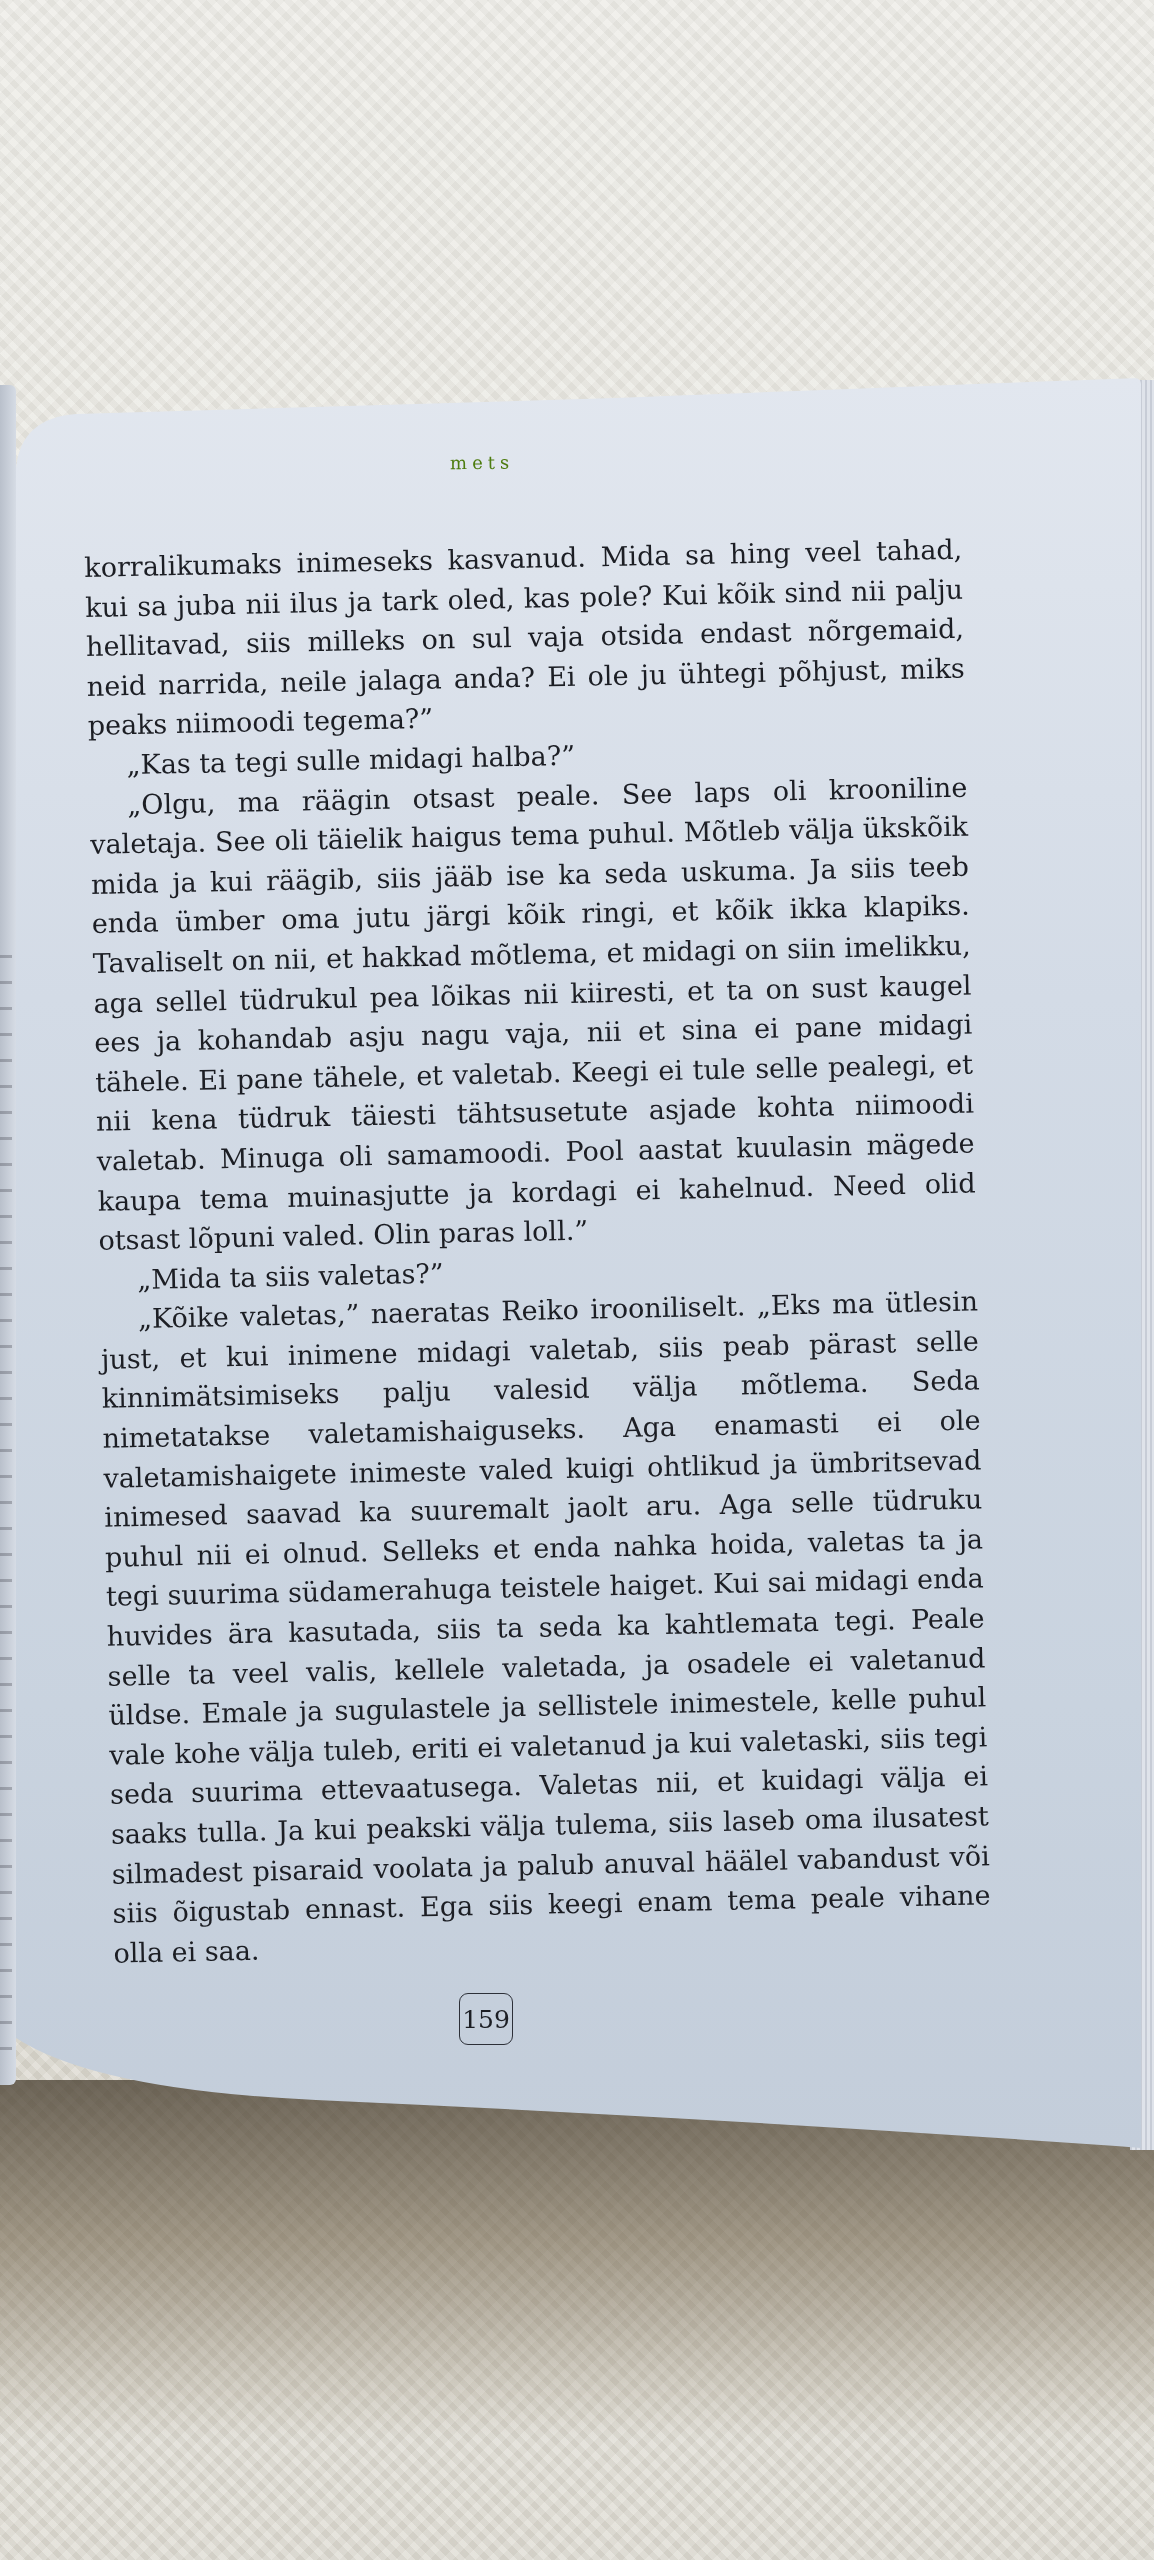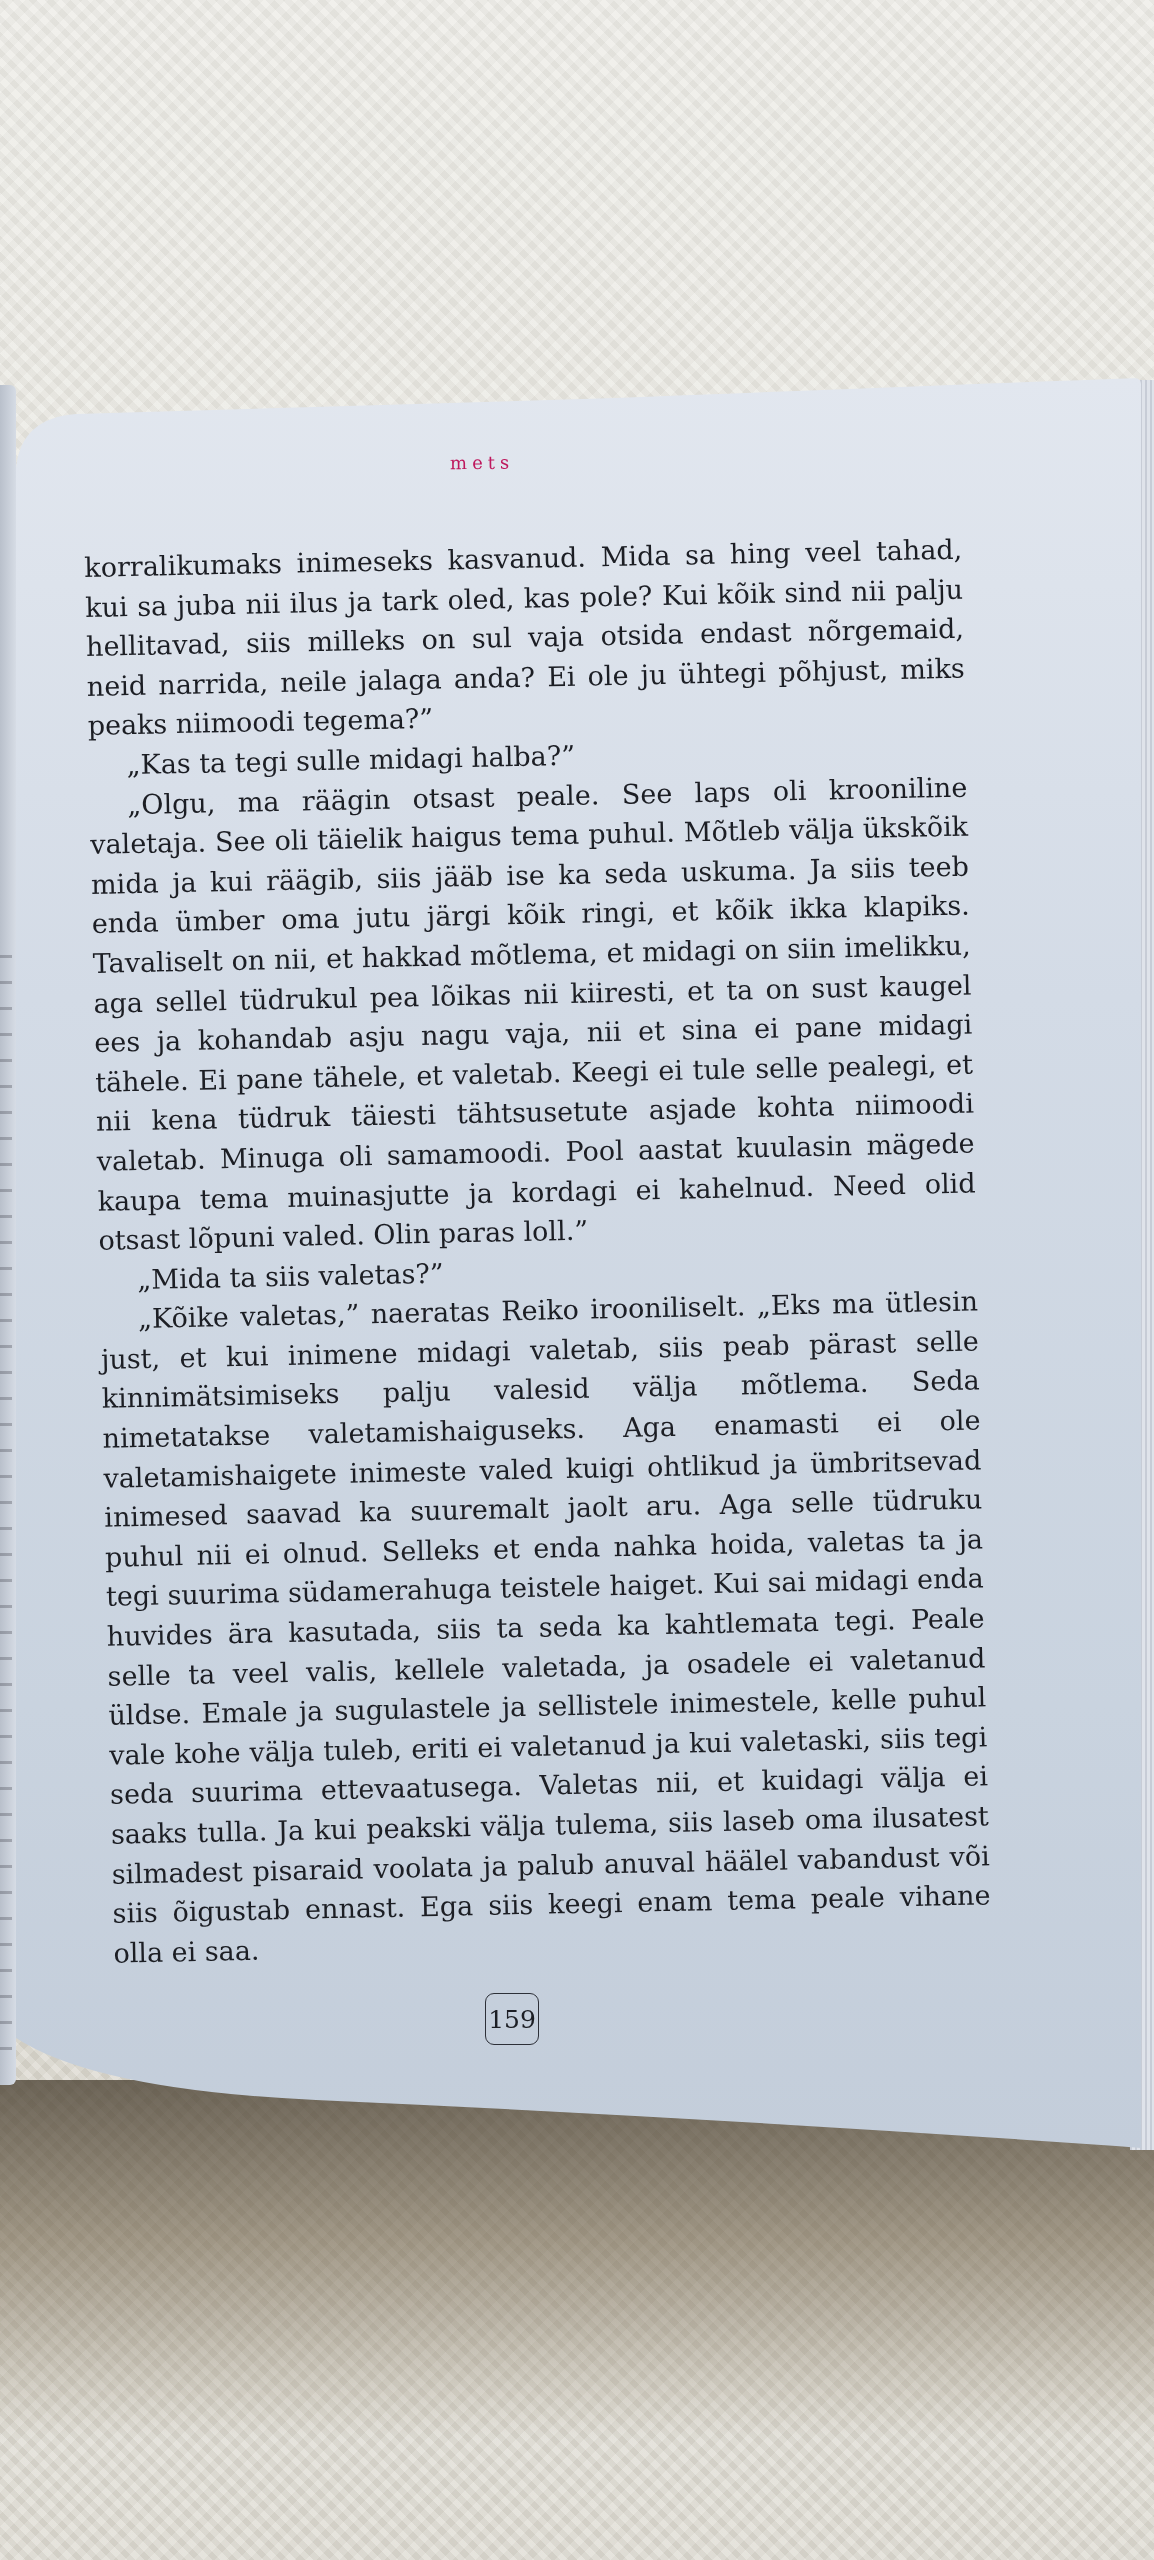--- a/index.html
+++ b/index.html
@@ -65,21 +65,21 @@
       width: 24px;
       height: 1770px;
       background: repeating-linear-gradient(90deg, #c7ccd6 0 2px, #dfe3ea 2px 5px);
     }
     .running-head {
       position: absolute;
       left: 450px;
       top: 452px;
       font-size: 18px;
       letter-spacing: 5px;
-      color: #be185d;
+      color: #4d7c0f;
       transform: rotate(-0.6deg);
     }
     .text-block {
       position: absolute;
       left: 84px;
       top: 548px;
       width: 878px;
       transform: rotate(-1.2deg);
       transform-origin: left top;
       color: #1c1e24;
@@ -100,21 +100,20 @@
       top: 1993px;
       width: 52px;
       height: 50px;
       border: 1.5px solid #2d3038;
       border-radius: 9px;
       display: flex;
       align-items: center;
       justify-content: center;
       font-size: 25px;
       color: #1c1e24;
-      margin-left: 26px;
     }
   </style>
 </head>
 <body>
 
 <div class="tablecloth"></div>
 <div class="shadow-under"></div>
 <div class="left-page-sliver">
   <div class="sliver-marks"></div>
 </div>

